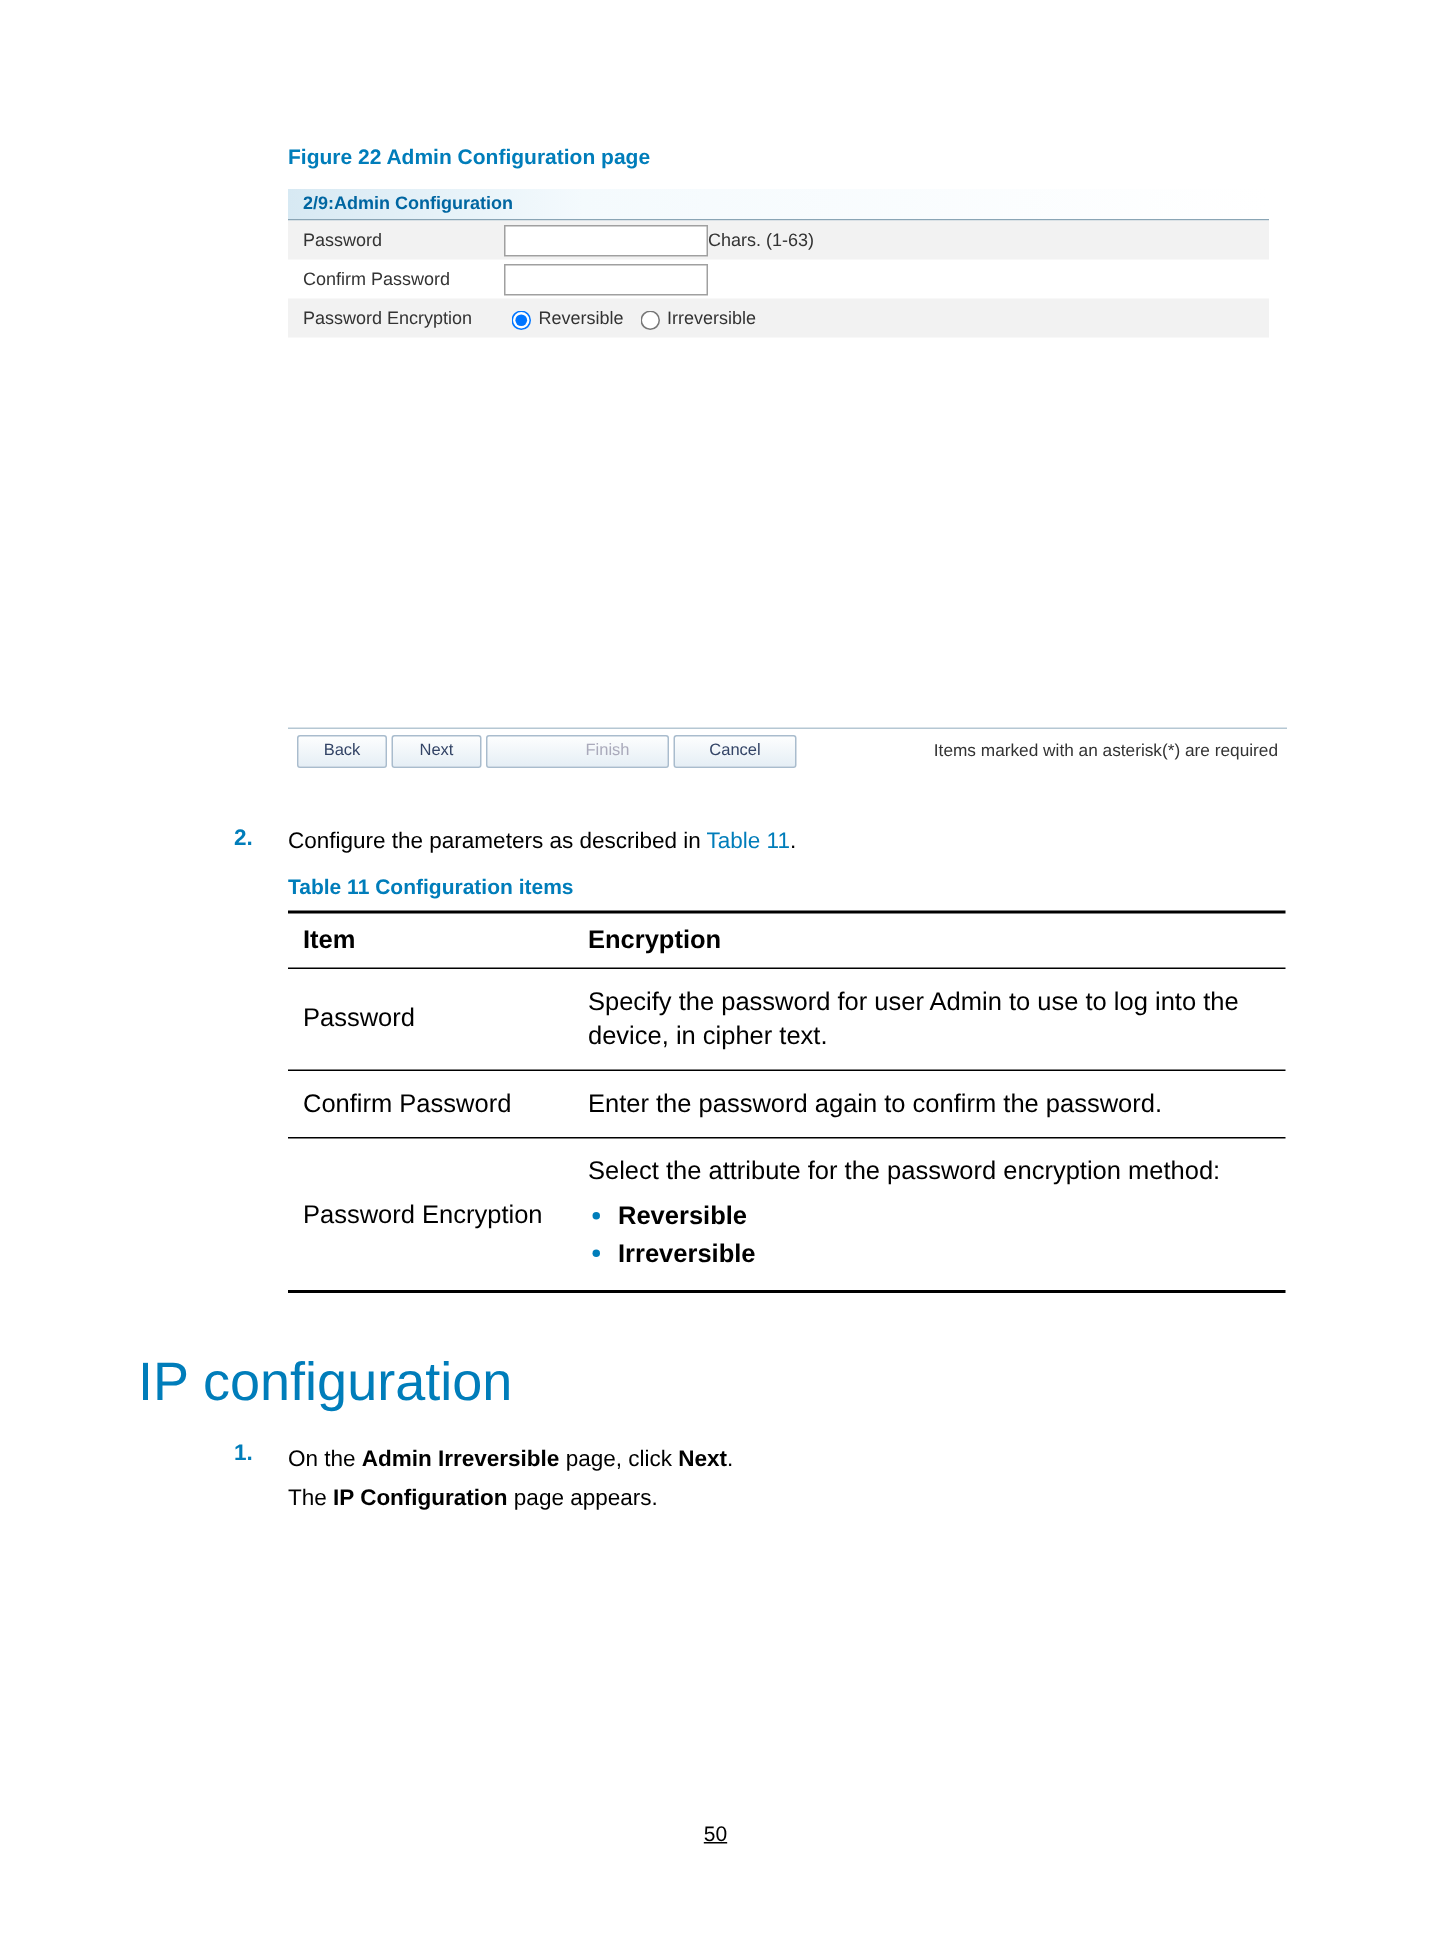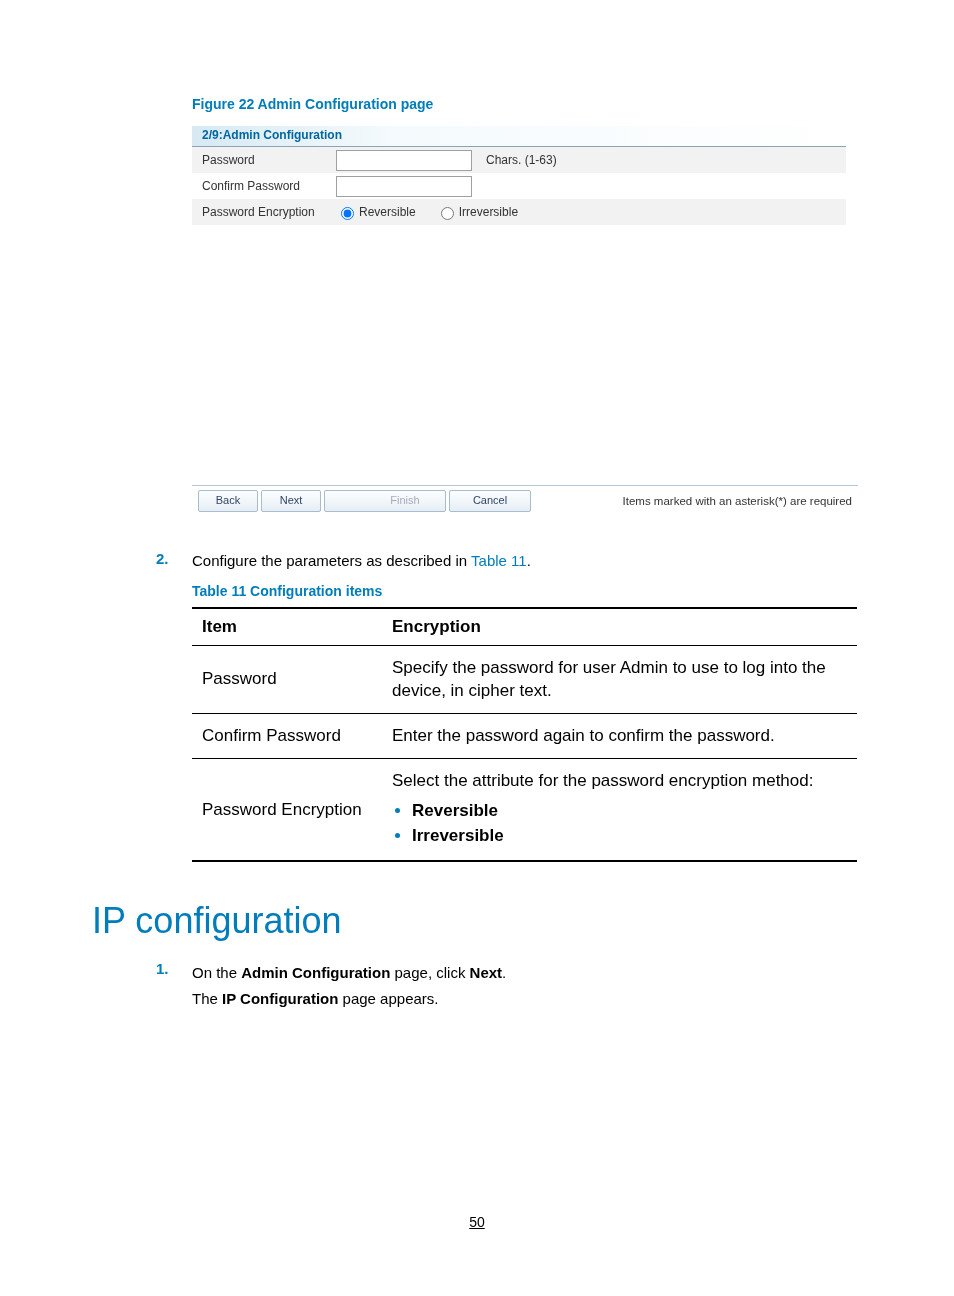--- a/index.html
+++ b/index.html
@@ -55,21 +55,21 @@
     font-size: 12px;
     color: #333;
   }
   .form-row .field-cell {
     flex: 1;
     padding: 2px 4px;
     font-size: 12px;
     color: #333;
     display: flex;
     align-items: center;
-    gap: 14px;
+    gap: 0;
   }
   .form-row.alt { background: #f2f2f2; }
   .field-cell input[type="text"] {
     width: 130px;
     height: 17px;
     border: 1px solid #a0a0a0;
     font-size: 12px;
   }
   .field-cell .hint { font-size: 12px; color: #333; }
   .radio-wrap { display: flex; align-items: center; gap: 2px; margin-right: 6px; font-size: 12px; }
@@ -260,21 +260,21 @@
         </tr>
       </tbody>
     </table>
 
     <h1 class="section">IP configuration</h1>
 
     <div class="ol-block">
       <div class="ol-item">
         <div class="ol-label">1.</div>
         <div class="ol-body">
-          <span>On the </span><b>Admin Configuration</b><span> page, click </span><b>Next</b><span>.</span><br>
+          <span>On the </span><b>Admin Irreversible</b><span> page, click </span><b>Next</b><span>.</span><br>
           <span>The </span><b>IP Configuration</b><span> page appears.</span>
         </div>
       </div>
     </div>
 
   </div>
 
   <div class="page-number">50</div>
 </div>
 

